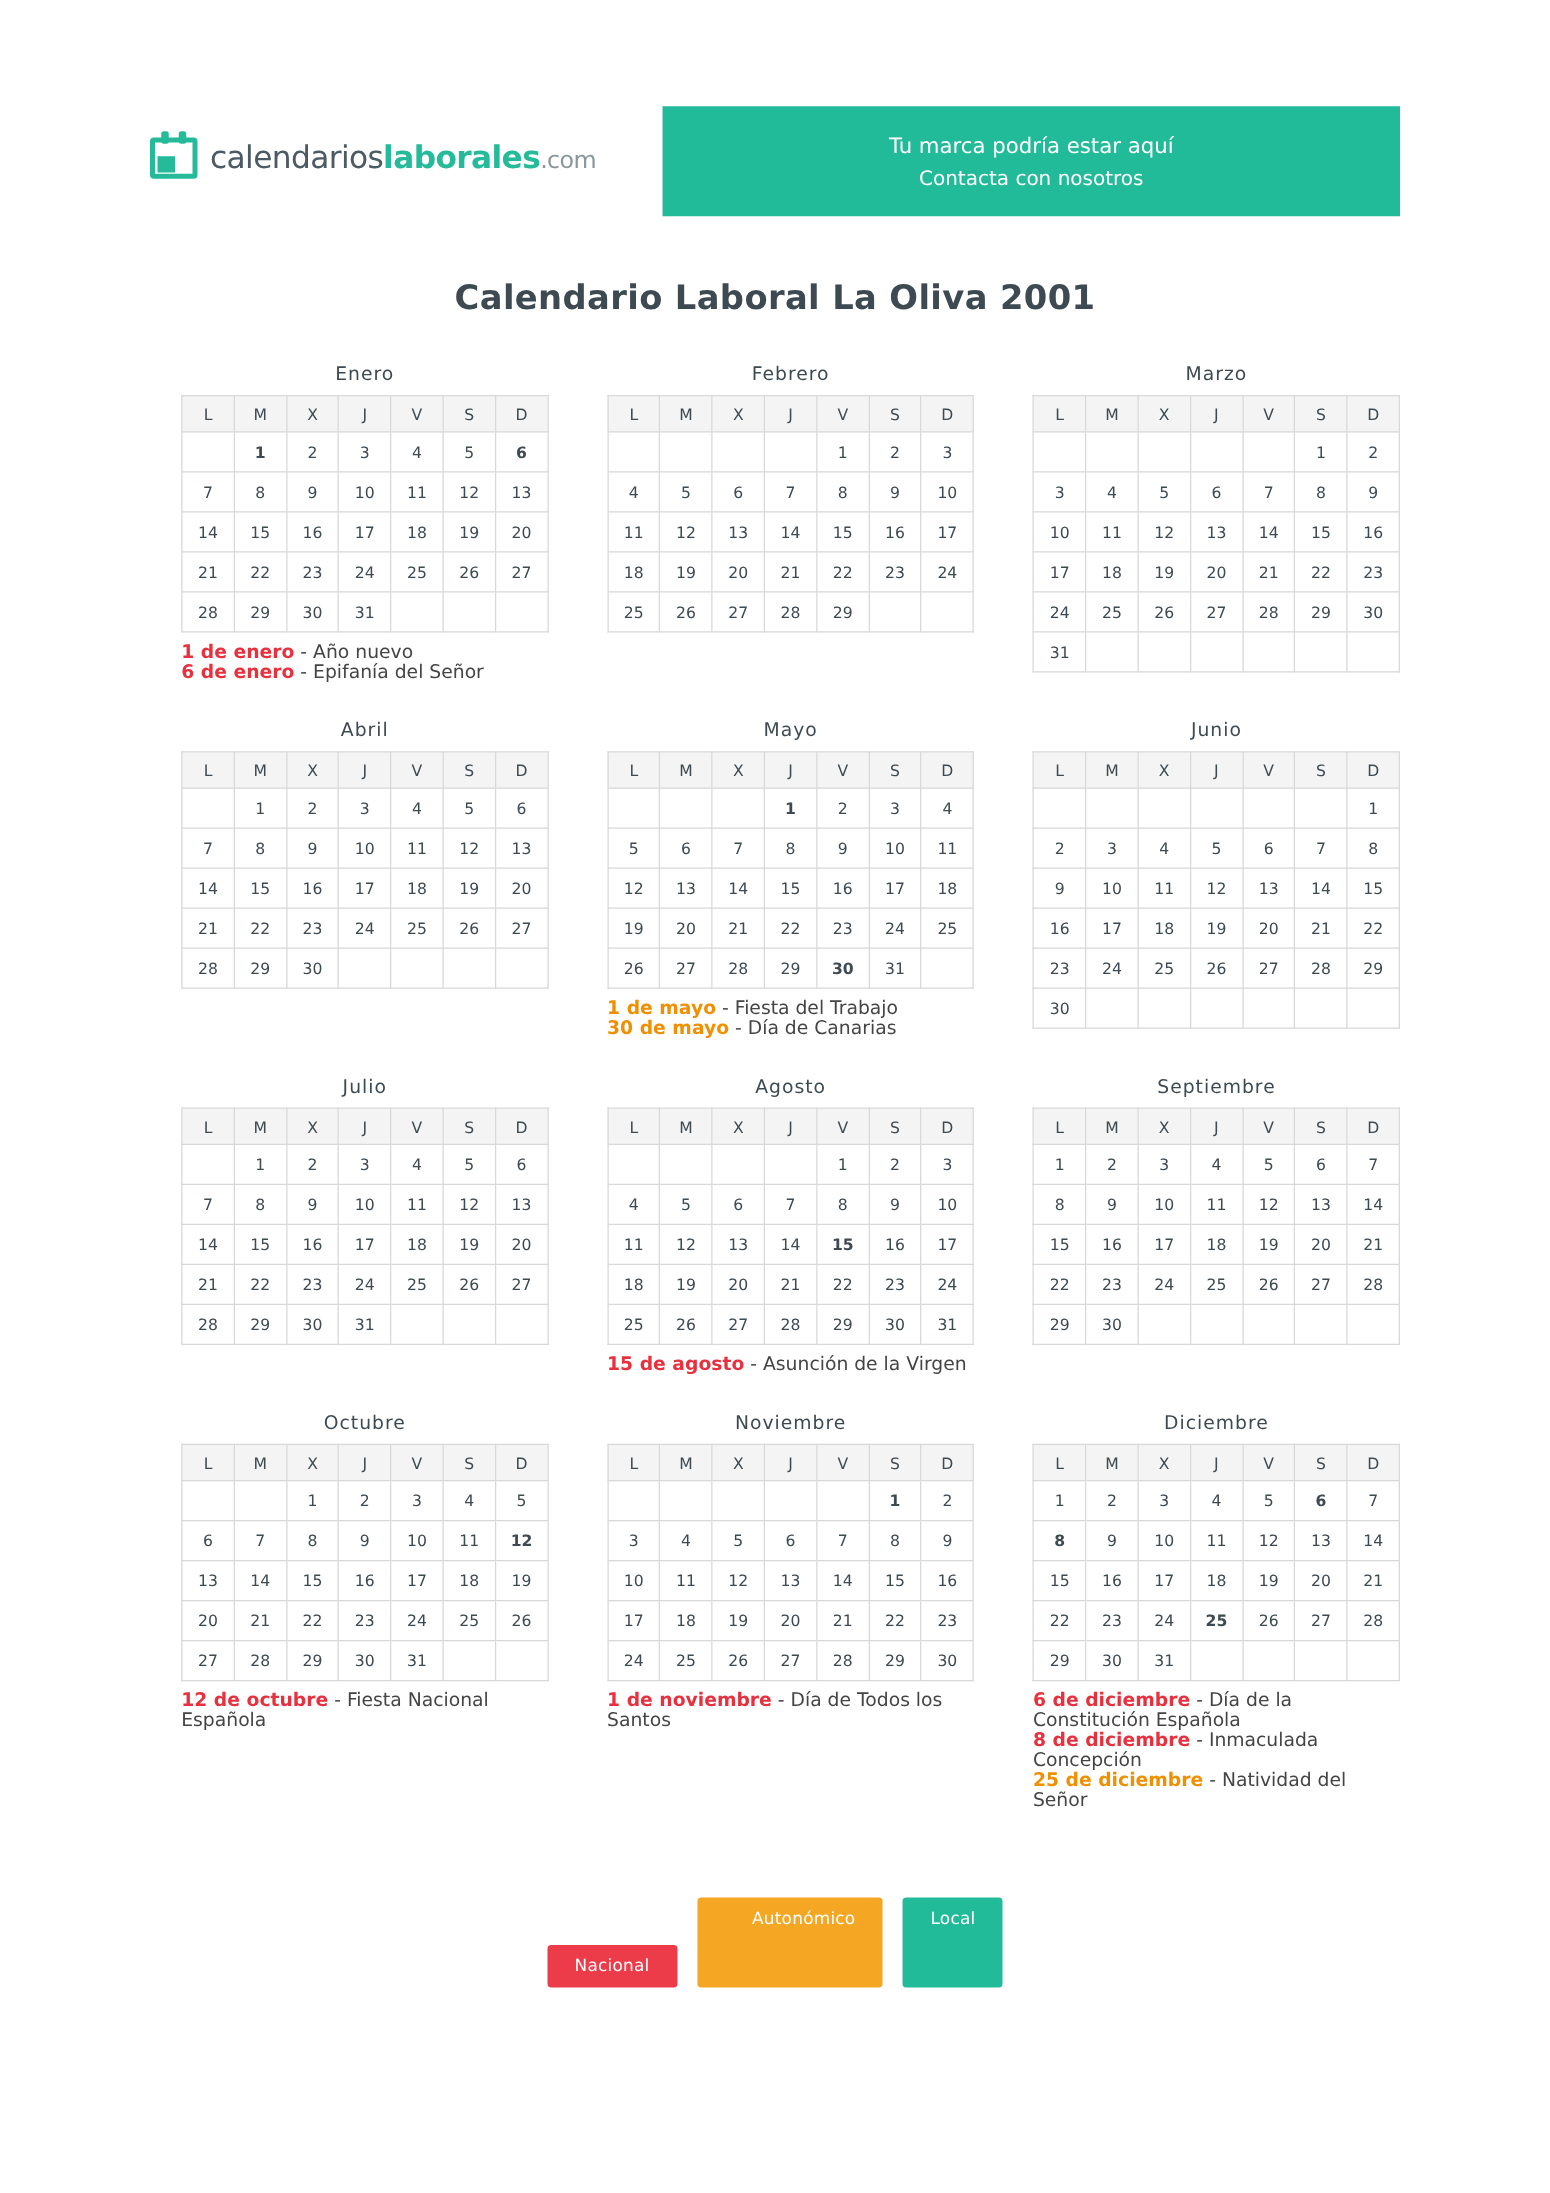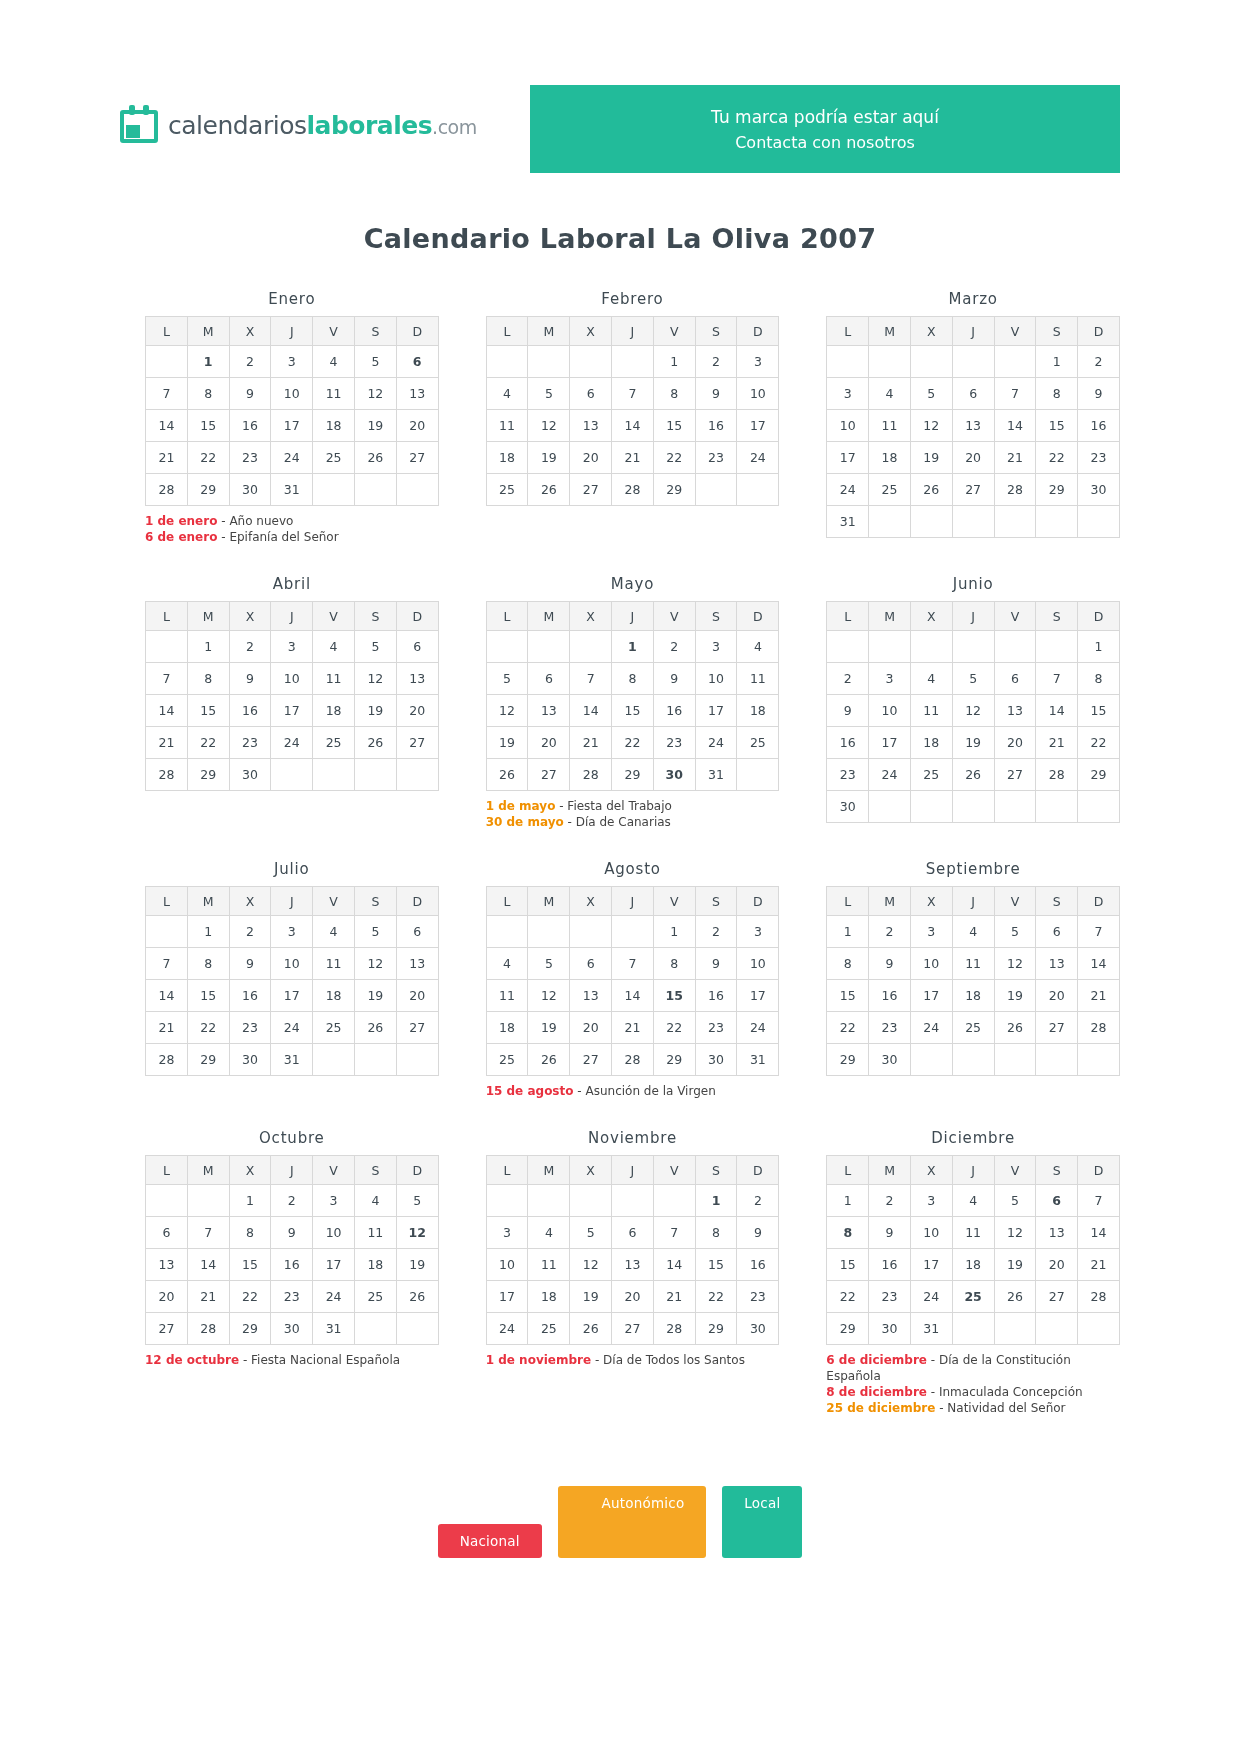--- a/index.html
+++ b/index.html
@@ -146,21 +146,21 @@
     font-size: 12.5px;
     height: 28px;
   }
   td.empty { border-color: #e4e4e4; }
   td.sun { background: #fdeaea; }
   td.hol-nac { background: #ec3c4a; color: #ffffff; font-weight: bold; }
   td.hol-aut { background: #f5a623; color: #ffffff; font-weight: bold; }
 
   .notes {
     margin-top: 7px;
-    font-size: 12px;
+    font-size: 15px;
     line-height: 16px;
   }
   .note-date { font-weight: bold; }
   .note-date.nac { color: #e8313f; }
   .note-date.aut { color: #f09000; }
   .note-desc { color: #444444; }
 
   
   .legend {
     margin-top: 40px;
@@ -195,21 +195,21 @@
       <div class="logo-text">
         <span class="b1">calendarios</span><span class="b2">laborales</span><span class="b3">.com</span>
       </div>
     </div>
     <div class="ad-box">
       <div class="ad-title">Tu marca podría estar aquí</div>
       <div class="ad-sub">Contacta con nosotros</div>
     </div>
   </div>
 
-  <div class="page-title">Calendario Laboral La Oliva 2007</div>
+  <div class="page-title">Calendario Laboral La Oliva 2001</div>
 
   <div class="months-grid" id="months-grid">
       <div class="month-block">
         <div class="month-name">Enero</div>
         <table class="cal">
           <thead>
             <tr>
               <th>L</th>
               <th>M</th>
               <th>X</th>

